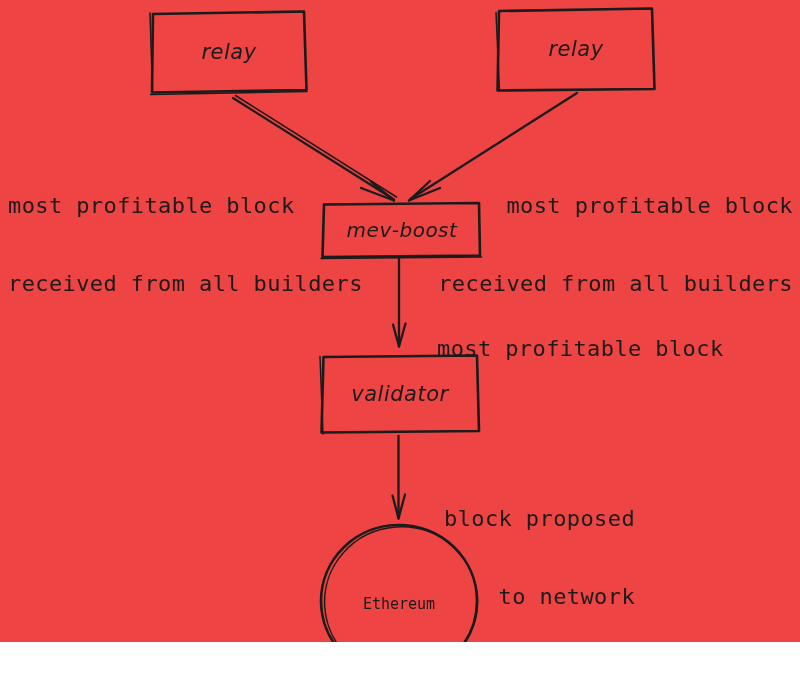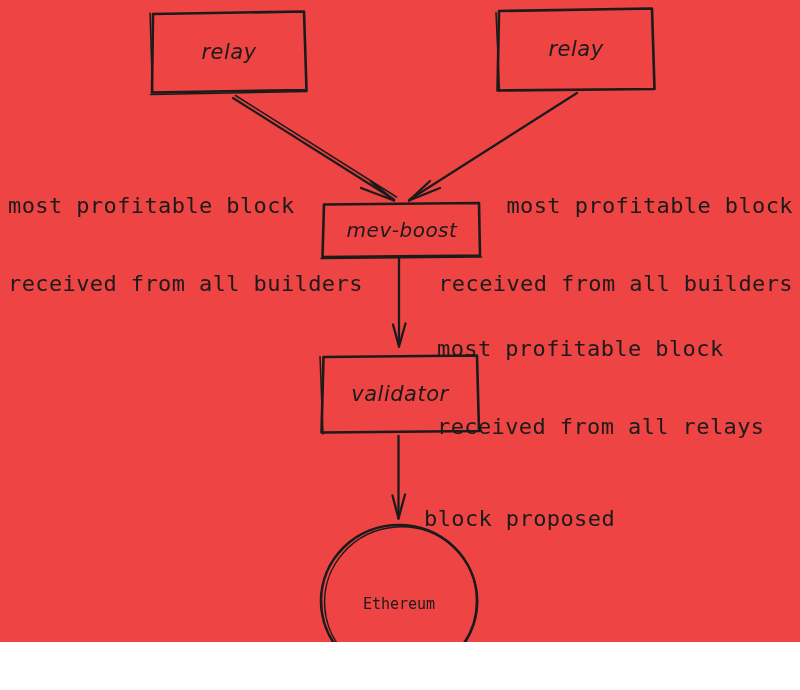--- a/index.html
+++ b/index.html
@@ -113,20 +113,20 @@
     <div>received from all builders</div>
   </div>
 
   <div class="label mono align-right" style="right: 7px; top: 141px; color: rgb(27, 27, 27);">
     <div>most profitable block</div>
     <div>received from all builders</div>
   </div>
 
   <div class="label mono" style="left: 437px; top: 284px; color: rgb(27, 27, 27);">
     <div>most profitable block</div>
-    <div>received from all relays</div>
   </div>
 
-  <div class="label mono" style="left: 424px; top: 454px; color: rgb(27, 27, 27); text-align: right;">
+  <div class="label mono" style="left: 444px; top: 454px; color: rgb(27, 27, 27); text-align: right;">
     <div>block proposed</div>
+    <div>to network</div>
   </div>
 
 </div>
 
 </body></html>

